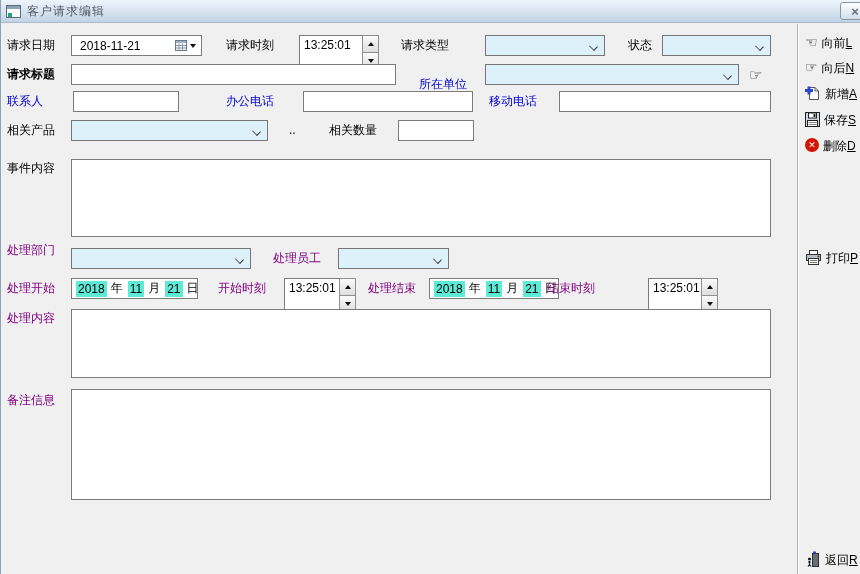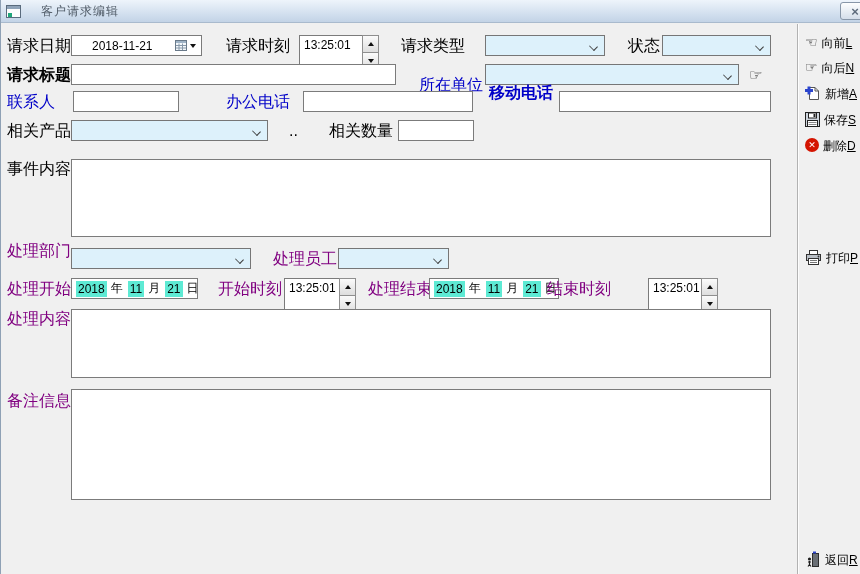--- a/index.html
+++ b/index.html
@@ -9,30 +9,30 @@
     position:relative; width:860px; height:574px; overflow:hidden;
     background:#f0f0f0; border-left:1px solid #8fa1b5;
   }
   
   .titlebar {
     position:absolute; left:0; top:0; width:860px; height:23px;
     background:linear-gradient(#eef4fb,#cfdded 70%,#c3d3e6);
     border-bottom:1px solid #a9bacd;
     display:flex; align-items:center; padding-left:5px;
   }
-  .title-text { font-size:12px; color:#4f5a66; margin-left:20px; letter-spacing:1px; }
+  .title-text { font-size:12px; color:#4f5a66; margin-left:6px; letter-spacing:1px; }
   .close-btn {
     position:absolute; left:839px; top:2px; width:30px; height:18px;
     border:1px solid #8796a8; border-radius:3px;
     background:linear-gradient(#fdfefe,#d4deea);
     display:flex; align-items:center; justify-content:center;
     font-size:13px; font-weight:bold; color:#5d6b7c; cursor:pointer;
   }
   
-  .lbl { position:absolute; font-size:16px; line-height:21px; color:#000; white-space:nowrap; }
+  .lbl { position:absolute; font-size:12px; line-height:21px; color:#000; white-space:nowrap; }
   .lbl.blue { color:#0000c8; }
   .lbl.purple { color:#800080; }
   .tb {
     position:absolute; height:21px; background:#fff; border:1px solid #7b7b7b;
     font-family:"Liberation Sans","DejaVu Sans",sans-serif;
     font-size:12px; padding:0 3px; color:#000; outline:none;
   }
   .memo { position:absolute; background:#fff; border:1px solid #7b7b7b; }
   .combo {
     position:absolute; height:21px; background:#ddf1fb; border:1px solid #767676;
@@ -53,21 +53,21 @@
   .spinbtns { width:17px; display:flex; flex-direction:column; }
   .sb {
     flex:1; border:1px solid #8f8f8f; background:linear-gradient(#fbfbfb,#dedede);
     display:flex; align-items:center; justify-content:center; cursor:pointer;
   }
   .sb + .sb { border-top:none; }
   .tri-up { width:0; height:0; border-left:3px solid transparent; border-right:3px solid transparent; border-bottom:4px solid #111; }
   .tri-dn { width:0; height:0; border-left:3px solid transparent; border-right:3px solid transparent; border-top:4px solid #111; }
   
   .datepick { position:absolute; height:21px; background:#fff; border:1px solid #7b7b7b; display:flex; align-items:center; }
-  .datepick .dval { flex:1; font-size:12px; padding-left:20px; color:#000; }
+  .datepick .dval { flex:1; font-size:12px; padding-left:8px; color:#000; }
   .dp-btn { display:flex; align-items:center; gap:3px; padding:0 5px; cursor:pointer; }
   
   .dateseg {
     position:absolute; height:21px; background:#fff; border:1px solid #7b7b7b;
     display:flex; align-items:center; font-size:12px; padding-left:4px; color:#000;
   }
   .seg-num { background:#5eead4; padding:1px 2px; }
   .seg-unit { margin:0 5px 0 4px; }
   
   .vsep  { position:absolute; left:796px; top:24px; width:1px; height:550px; background:#b2b2b2; }
@@ -144,21 +144,21 @@
     <span class="chev"></span>
   </div>
   <span class="hand-glyph" style="left:748px;top:66px;">☞</span>
 
   <span class="lbl blue" style="left:6px;top:91px;">联系人</span>
   <input class="tb" style="left: 72px; top: 91px; width: 106px;" value="">
 
   <span class="lbl blue" style="left:225px;top:91px;">办公电话</span>
   <input class="tb" style="left: 302px; top: 91px; width: 170px;" value="">
 
-  <span class="lbl blue" style="left:488px;top:82px;font-weight:bold;">移动电话</span>
+  <span class="lbl blue" style="left:488px;top:91px;">移动电话</span>
   <input class="tb" style="left: 558px; top: 91px; width: 212px;" value="">
 
   <span class="lbl" style="left:6px;top:120px;text-align:right;">相关产品</span>
   <div class="combo" style="left:70px;top:120px;width:197px;">
     <span class="chev"></span>
   </div>
   <span class="lbl" style="left:288px;top:120px;">..</span>
   <span class="lbl" style="left:328px;top:120px;">相关数量</span>
   <input class="tb" style="left: 397px; top: 120px; width: 76px;" value="">
 

